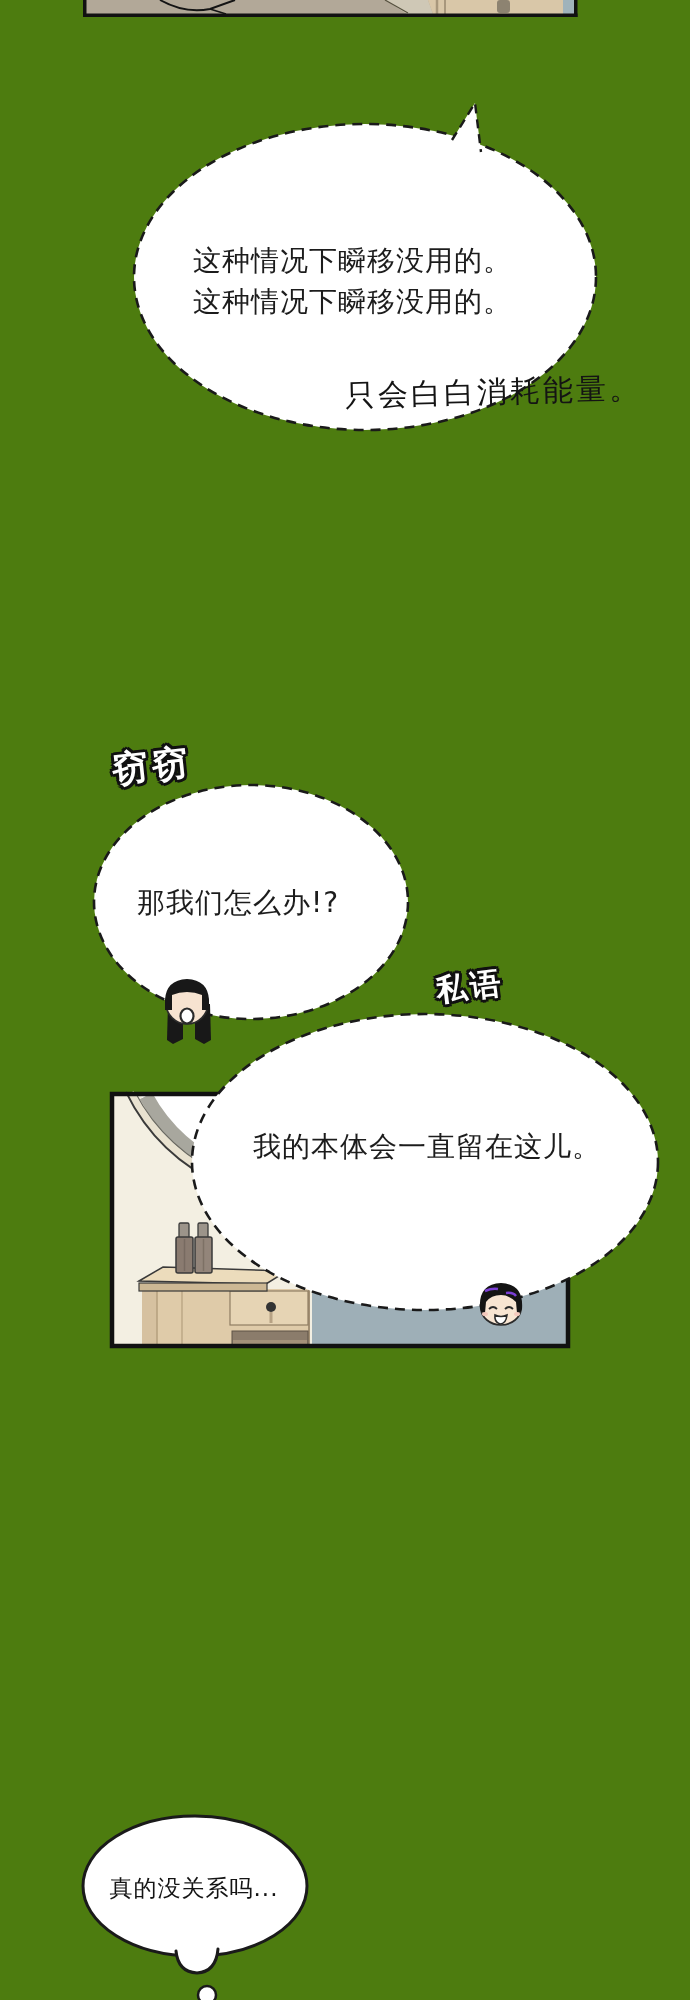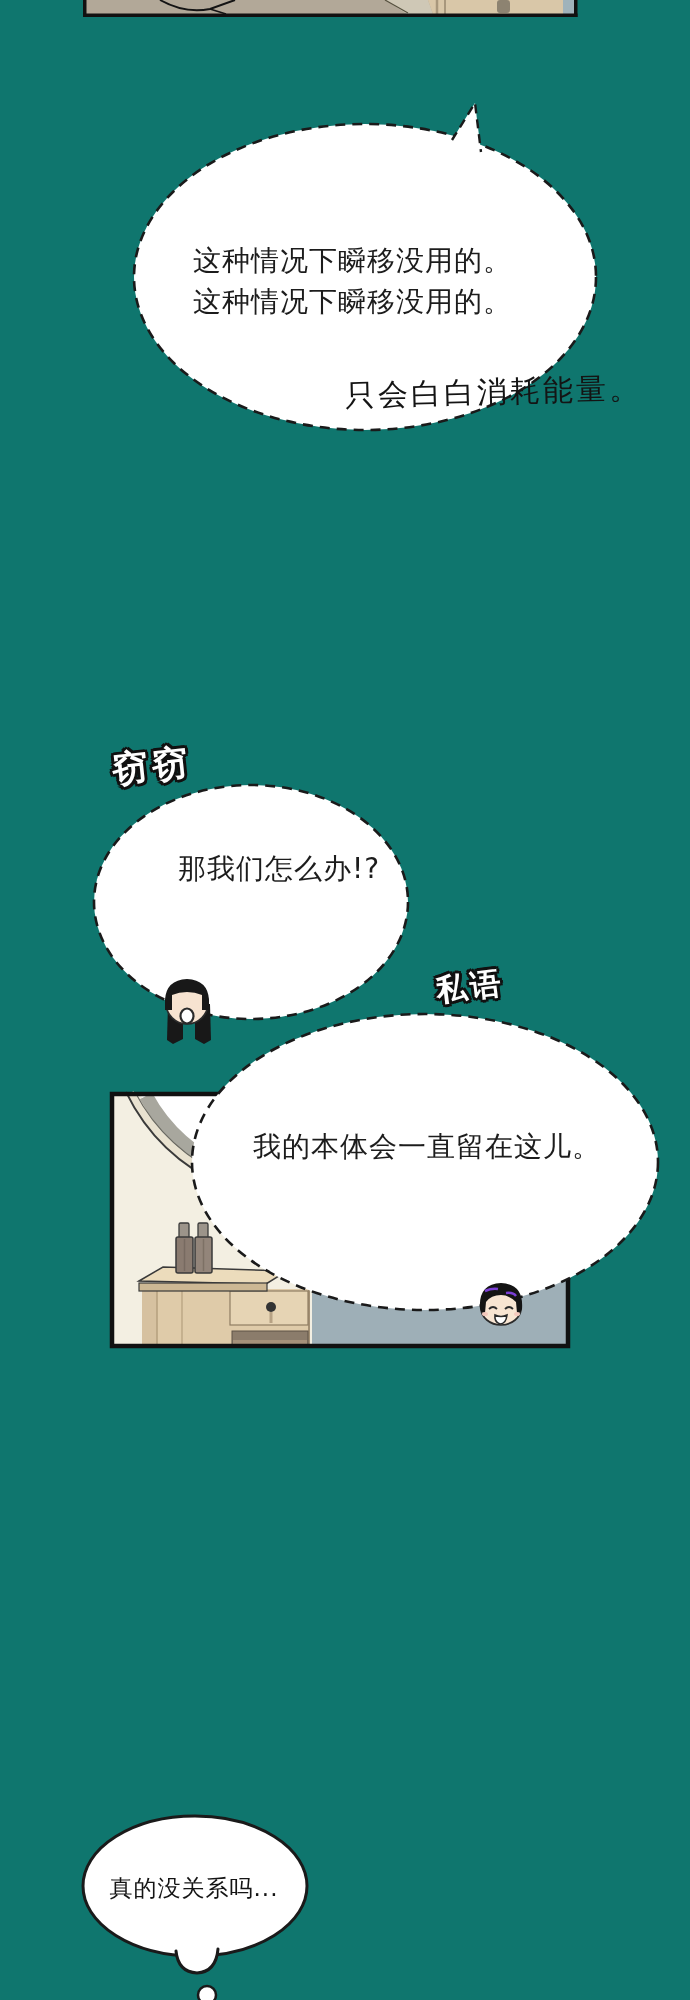--- a/index.html
+++ b/index.html
@@ -1,16 +1,16 @@
 <!DOCTYPE html>
 <html><head>
 <meta charset="utf-8">
 <style>
   html,body{margin:0;padding:0;background:#fff;}
-  .page{position:relative;width:690px;height:2000px;background:#0f766e;overflow:hidden;
+  .page{position:relative;width:690px;height:2000px;background:#4d7c0f;overflow:hidden;
         font-family:"DejaVu Sans",sans-serif;}
   svg.art{position:absolute;left:0;top:0;display:block;}
   .dialog{position:absolute;color:#1c1c1c;font-size:28px;line-height:41px;font-weight:500;
           letter-spacing:1px;white-space:nowrap;}
   .hand{position:absolute;color:#141414;font-size:30px;line-height:34px;font-weight:400;
         letter-spacing:3px;white-space:nowrap;transform:rotate(-1.5deg);}
   .label{position:absolute;color:#ffffff;font-weight:700;white-space:nowrap;
          text-shadow:-2.4px -2.4px 0 #111,2.4px -2.4px 0 #111,-2.4px 2.4px 0 #111,
                      2.4px 2.4px 0 #111,0 -3px 0 #111,0 3px 0 #111,-3px 0 0 #111,3px 0 0 #111;}
   .label-1{left:112px;top:742px;font-size:36px;letter-spacing:4px;transform:rotate(-6deg);}
@@ -125,21 +125,21 @@
 
   <div class="dialog" style="left:193px;top:240px;">
     <div>这种情况下瞬移没用的。</div>
     <div>这种情况下瞬移没用的。</div>
   </div>
 
   <div class="hand" style="left:345px;top:375px;">只会白白消耗能量。</div>
 
   <div class="label label-1">窃窃</div>
 
-  <div class="dialog" style="left:137px;top:852px;line-height:34px;margin-left:41px;">那我们怎么办!?</div>
+  <div class="dialog" style="left:137px;top:886px;line-height:34px;">那我们怎么办!?</div>
 
   <div class="label label-2">私语</div>
 
   <div class="dialog" style="left:253px;top:1126px;">
     <div>我的本体会一直留在这儿。</div>
   </div>
 
   <div class="thought-text">真的没关系吗...</div>
 
 </div>

